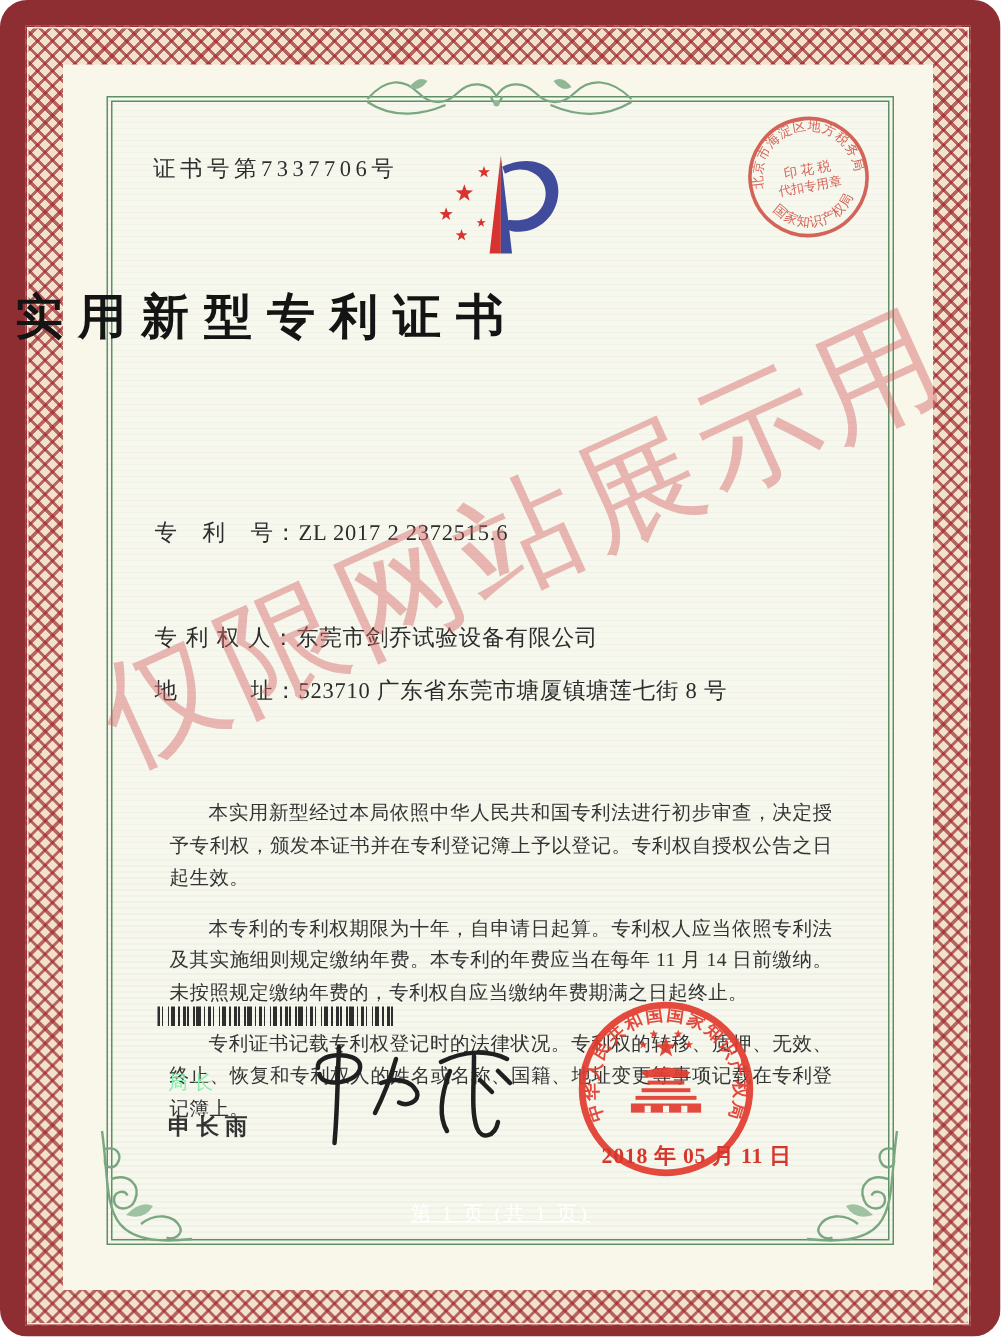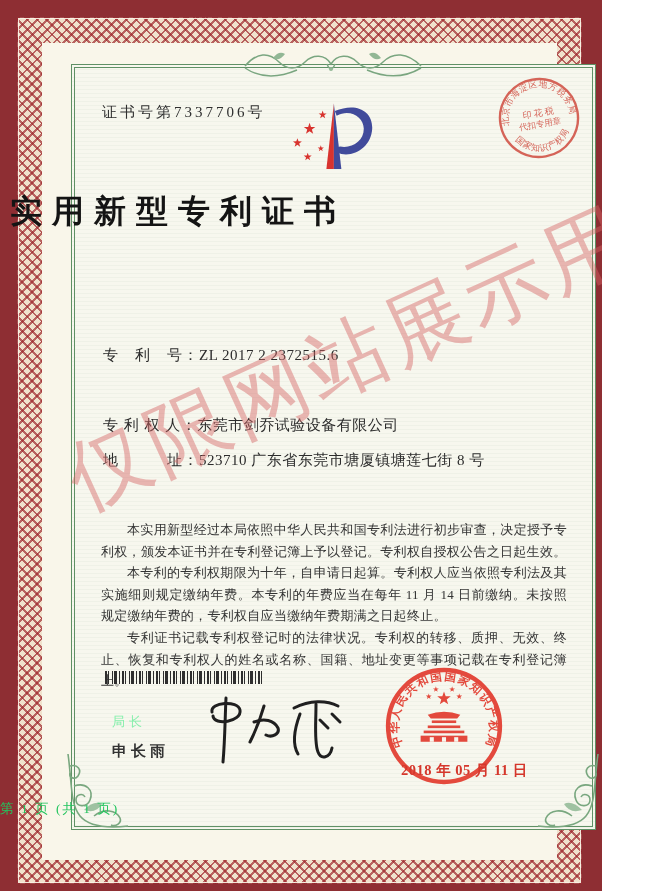--- a/index.html
+++ b/index.html
@@ -1,19 +1,20 @@
 <!DOCTYPE html>
 <html><head>
 <meta charset="utf-8">
 <style>
   html,body{margin:0;padding:0;background:#ffffff;}
   .page{
-    position:relative;width:602px;height:891px;overflow:hidden;
+    position:relative;width:667px;height:891px;overflow:hidden;
     background:#8e2e33;
     font-family:"Liberation Serif","DejaVu Serif",serif;
+    border-radius:18px;
   }
   
   .band{
     position:absolute;left:17px;top:17px;right:20px;bottom:7px;
     background-color:#f0e2cd;
     background-image:
       repeating-linear-gradient(45deg, rgba(158,38,44,.68) 0 2px, rgba(0,0,0,0) 2px 7px),
       repeating-linear-gradient(-45deg, rgba(158,38,44,.68) 0 2px, rgba(0,0,0,0) 2px 7px);
     border:1px solid rgba(140,30,38,.75);
     box-shadow:inset 0 0 0 1px rgba(250,244,230,.9);
@@ -41,21 +42,21 @@
     font-size:32px;font-weight:700;letter-spacing:10px;text-indent:10px;color:#141414;z-index:10;
   }
   .row{position:absolute;left:103px;width:466px;font-size:15px;color:#2c2c2c;z-index:10;white-space:nowrap;}
   .f-label{display:inline-block;white-space:pre;letter-spacing:1px;}
   .f-value{letter-spacing:.5px;}
   .grant2{position:absolute;left:255px;top:0;}
   .paras{
     position:absolute;left:101px;top:519px;width:466px;z-index:10;
     font-size:13px;line-height:21.6px;color:#343434;text-align:justify;
   }
-  .paras p{margin:0;text-indent:2em;letter-spacing:.3px;}
+  .paras p{margin:12px;text-indent:2em;letter-spacing:.3px;}
   .barcode{
     position:absolute;left:105px;top:671px;width:158px;height:13px;z-index:10;
     background-image:repeating-linear-gradient(90deg,
       #2e2e2e 0 2px, rgba(0,0,0,0) 2px 3px,
       #2e2e2e 3px 4px, rgba(0,0,0,0) 4px 7px,
       #2e2e2e 7px 8px, rgba(0,0,0,0) 8px 9px,
       #2e2e2e 9px 12px, rgba(0,0,0,0) 12px 14px,
       #2e2e2e 14px 15px, rgba(0,0,0,0) 15px 17px);
   }
   .signer-title{position:absolute;left:112px;top:713px;font-size:13px;letter-spacing:4px;color:#86efac;z-index:10;}
@@ -67,22 +68,22 @@
     position:absolute;left:18px;top:96px;width:120px;white-space:nowrap;
     font-size:14.5px;font-weight:700;color:#d5372c;letter-spacing:.5px;
   }
   .tax-stamp{position:absolute;left:496px;top:75px;width:86px;height:86px;z-index:25;transform:rotate(-10deg);}
   .watermark{
     position:absolute;left:72px;top:430px;z-index:30;white-space:nowrap;
     font-size:82px;letter-spacing:5px;color:rgba(213,99,99,.45);
     transform:rotate(-24.5deg);transform-origin:0 50%;
   }
   .footer{
-    position:absolute;left:0;top:800px;width:667px;z-index:10;
-    font-size:13.5px;letter-spacing:2px;color:#22c55e;
+    position:absolute;left:0;top:800px;width:667px;text-align:center;z-index:10;
+    font-size:13.5px;letter-spacing:2px;color:#ffffff;text-decoration:underline;
   }
 </style>
 </head>
 <body>
 
 <div class="page">
 
   <div class="band"></div>
   <div class="paper"></div>
   <div class="green-frame"></div>

